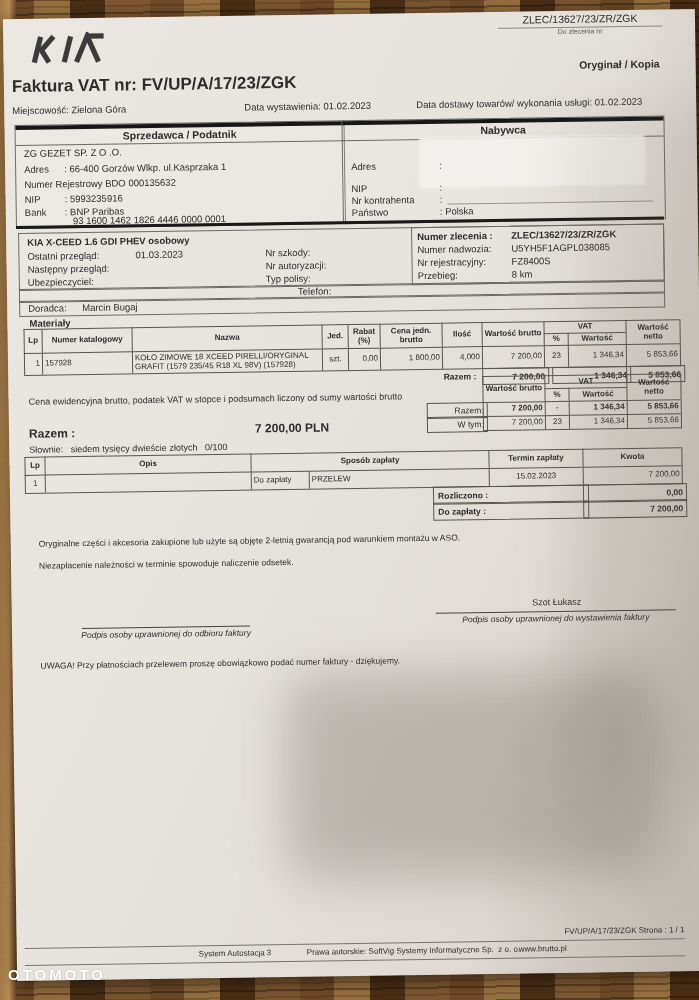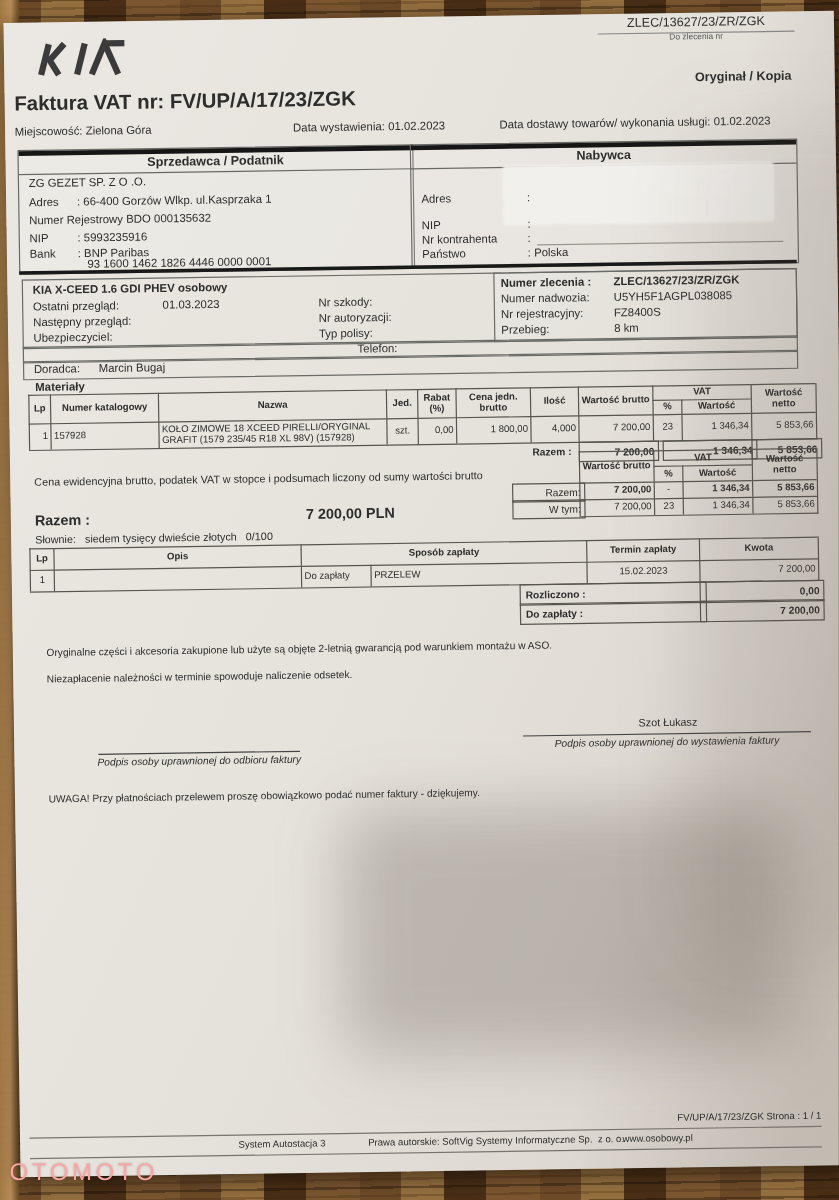--- a/index.html
+++ b/index.html
@@ -40,21 +40,21 @@
   .lbl{display:inline-block}
   .grid{display:grid;position:absolute;border-right:1px solid #57554f;border-bottom:1px solid #57554f}
   .c{border-left:1px solid #57554f;border-top:1px solid #57554f;font-size:8px;
      display:flex;align-items:center;justify-content:center;overflow:hidden;line-height:1.05;text-align:center}
   .c.num{justify-content:flex-end;padding-right:2px}
   .c.lft{justify-content:flex-start;padding-left:2px;text-align:left}
   .vcell{border:1px solid #57554f;position:absolute;font-size:8.5px;display:flex;align-items:center}
   .vcell.num{justify-content:flex-end;padding-right:3px}
   .sig-line{border-top:1px solid #444;position:absolute}
   .thin-line{border-top:1px solid #77746e;position:absolute}
-  .watermark{left:8px;top:966px;color:#fca5a5;font-weight:normal;font-size:20px;letter-spacing:3px;z-index:50;
+  .watermark{left:8px;top:966px;color:#ffffff;font-weight:bold;font-size:15px;letter-spacing:3px;z-index:50;
     text-shadow:0 0 2px rgba(0,0,0,.25)}
   .redact{background:#f2f0ec;filter:blur(1px);border-radius:3px}
 </style>
 </head>
 <body>
 
 <div class="abs wood-left"></div>
 
 <div class="abs paper">
 
@@ -240,18 +240,18 @@
   <div class="abs s85 nw" style="left:28px;top:642px">UWAGA! Przy płatnościach przelewem proszę obowiązkowo podać numer faktury - dziękujemy.</div>
 
   <div class="abs shadow-blob"></div>
   <div class="abs shadow-blob2"></div>
   <div class="abs shade-right"></div>
 
   <div class="abs s8 nw" style="left:300px;top:916px;width:368px;text-align:right">FV/UP/A/17/23/ZGK Strona : 1 / 1</div>
   <div class="thin-line" style="left:8px;top:929px;width:660px"></div>
   <div class="abs s8 nw" style="left:182px;top:933px">System Autostacja 3</div>
   <div class="abs s8 nw" style="left:290px;top:933px;white-space:pre">Prawa autorskie: SoftVig Systemy Informatyczne Sp.  z o. o.</div>
-  <div class="abs s8 nw" style="left:502px;top:933px">www.osobowy.pl</div>
+  <div class="abs s8 nw" style="left:502px;top:933px">www.brutto.pl</div>
   <div class="thin-line" style="left:8px;top:946px;width:660px"></div>
 
 </div>
 
 <div class="abs watermark">OTOMOTO</div>
 
 </body></html>

